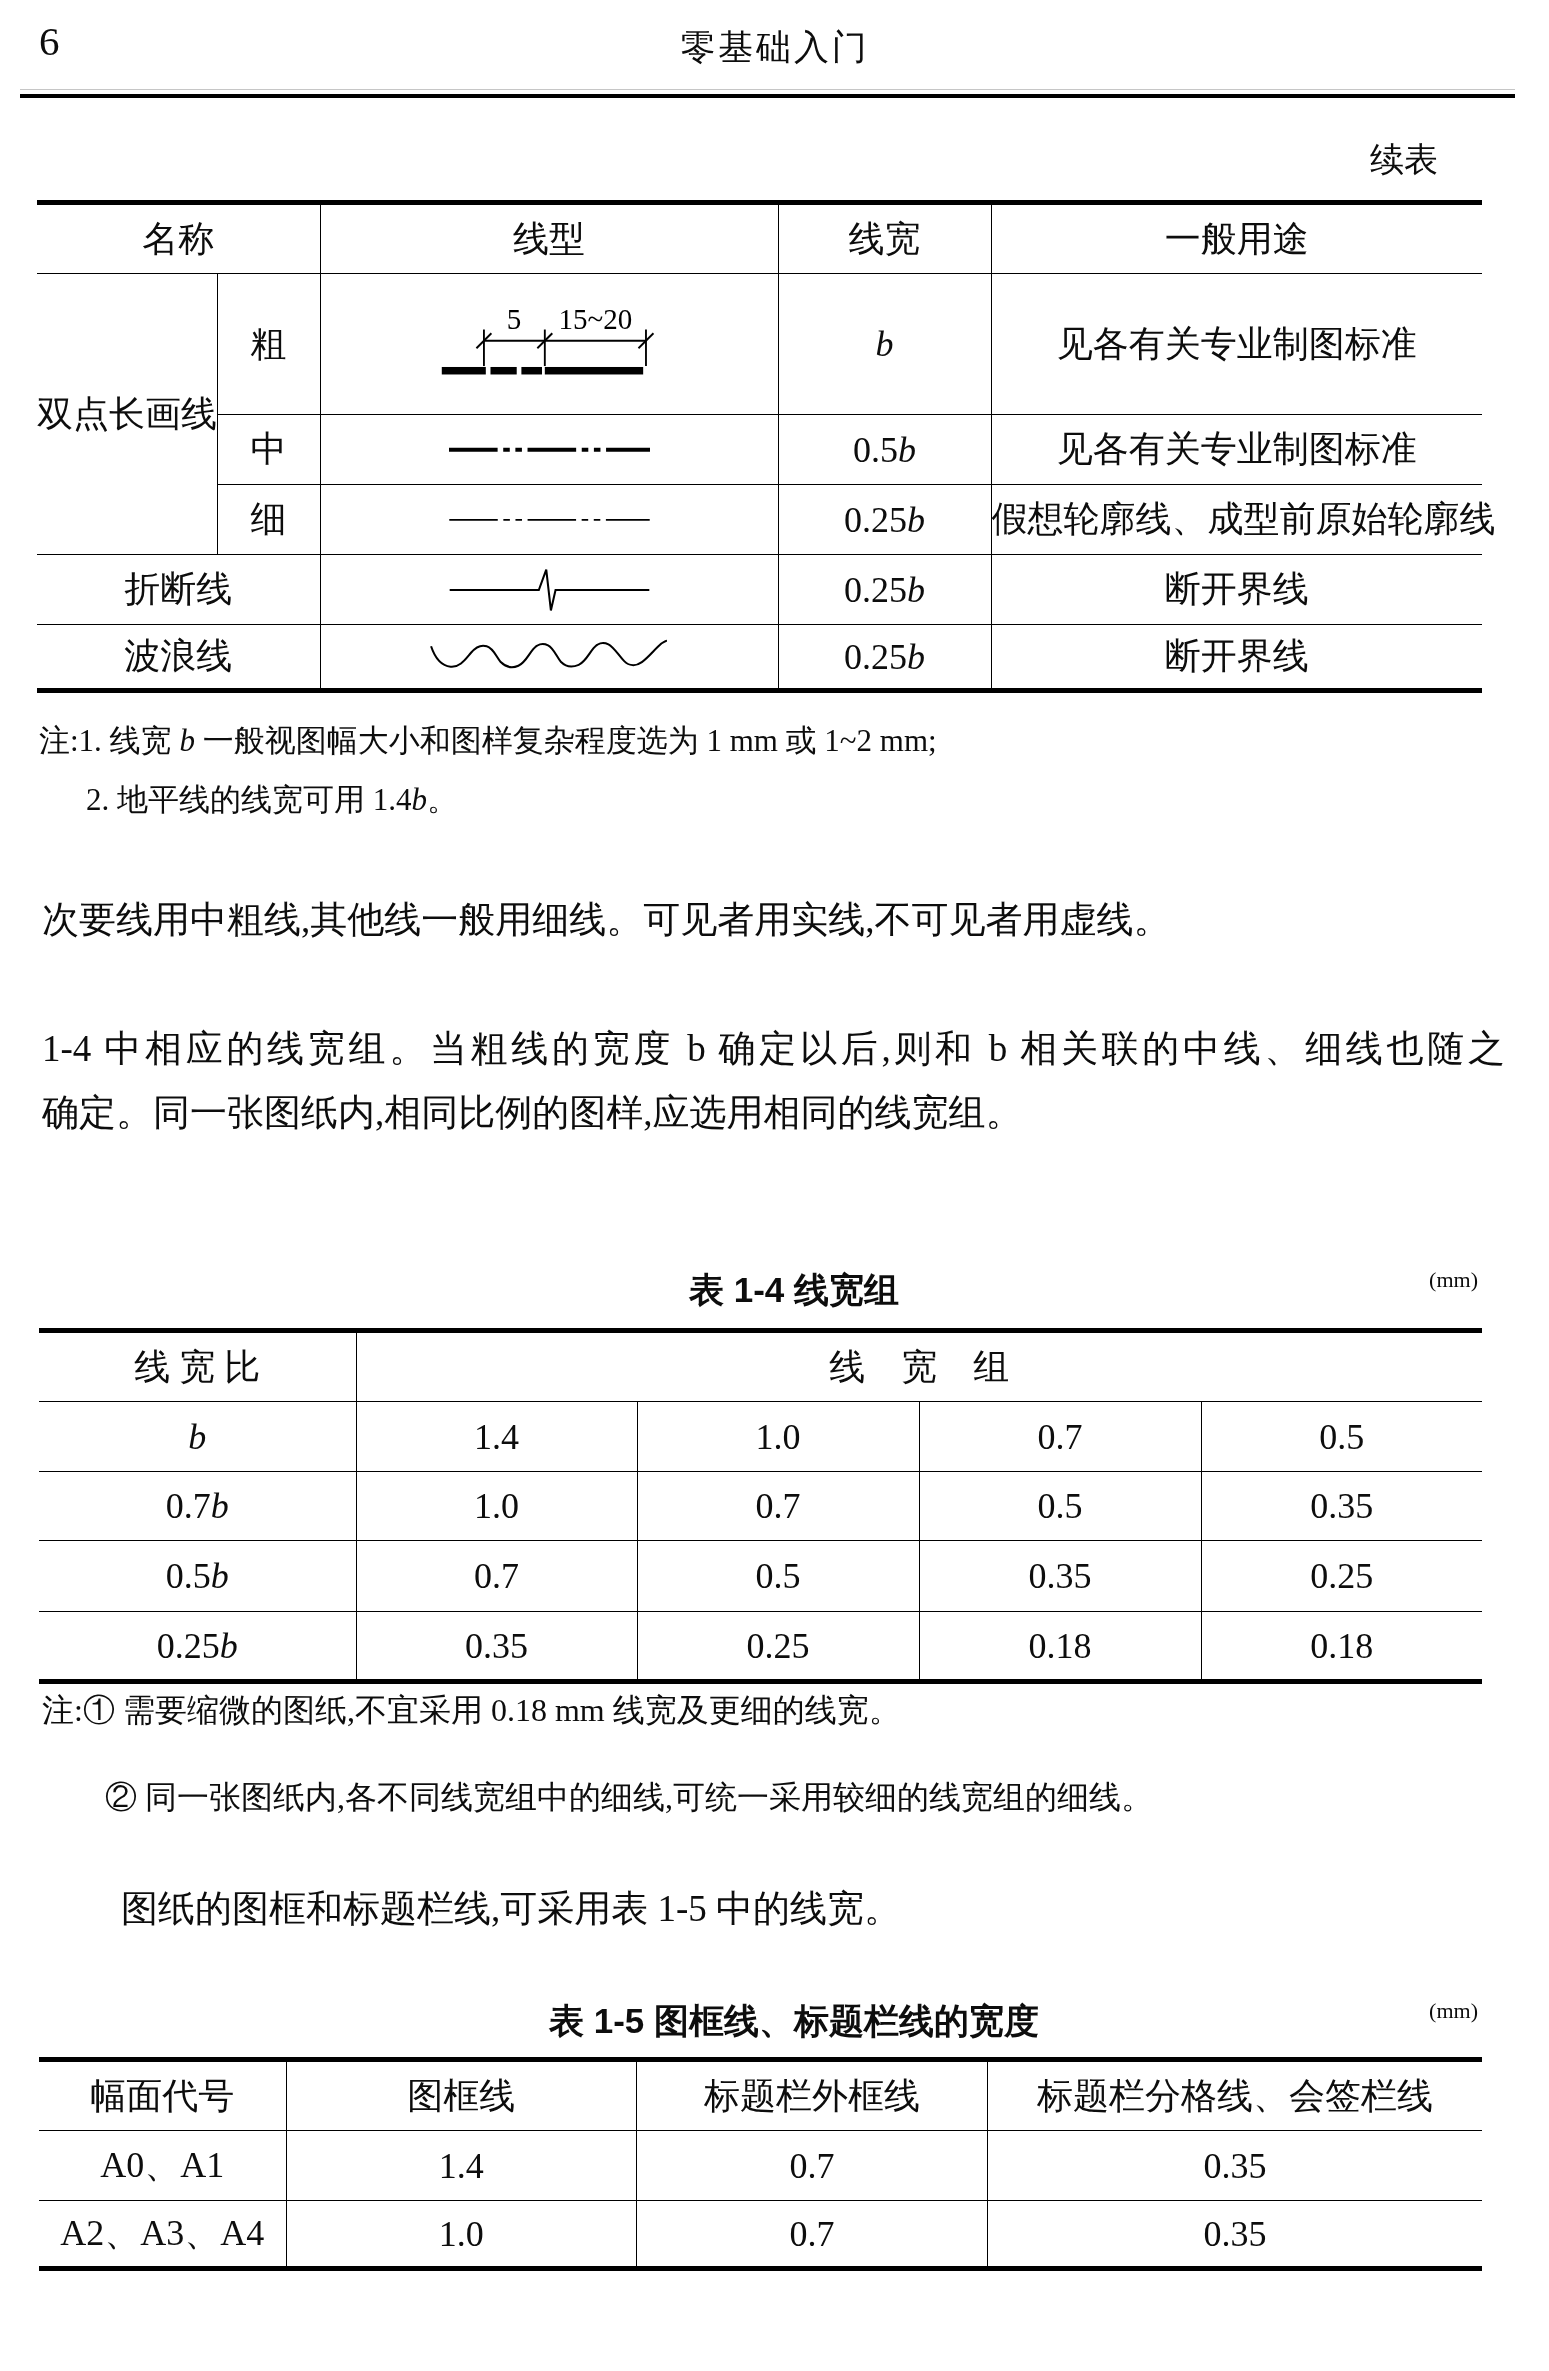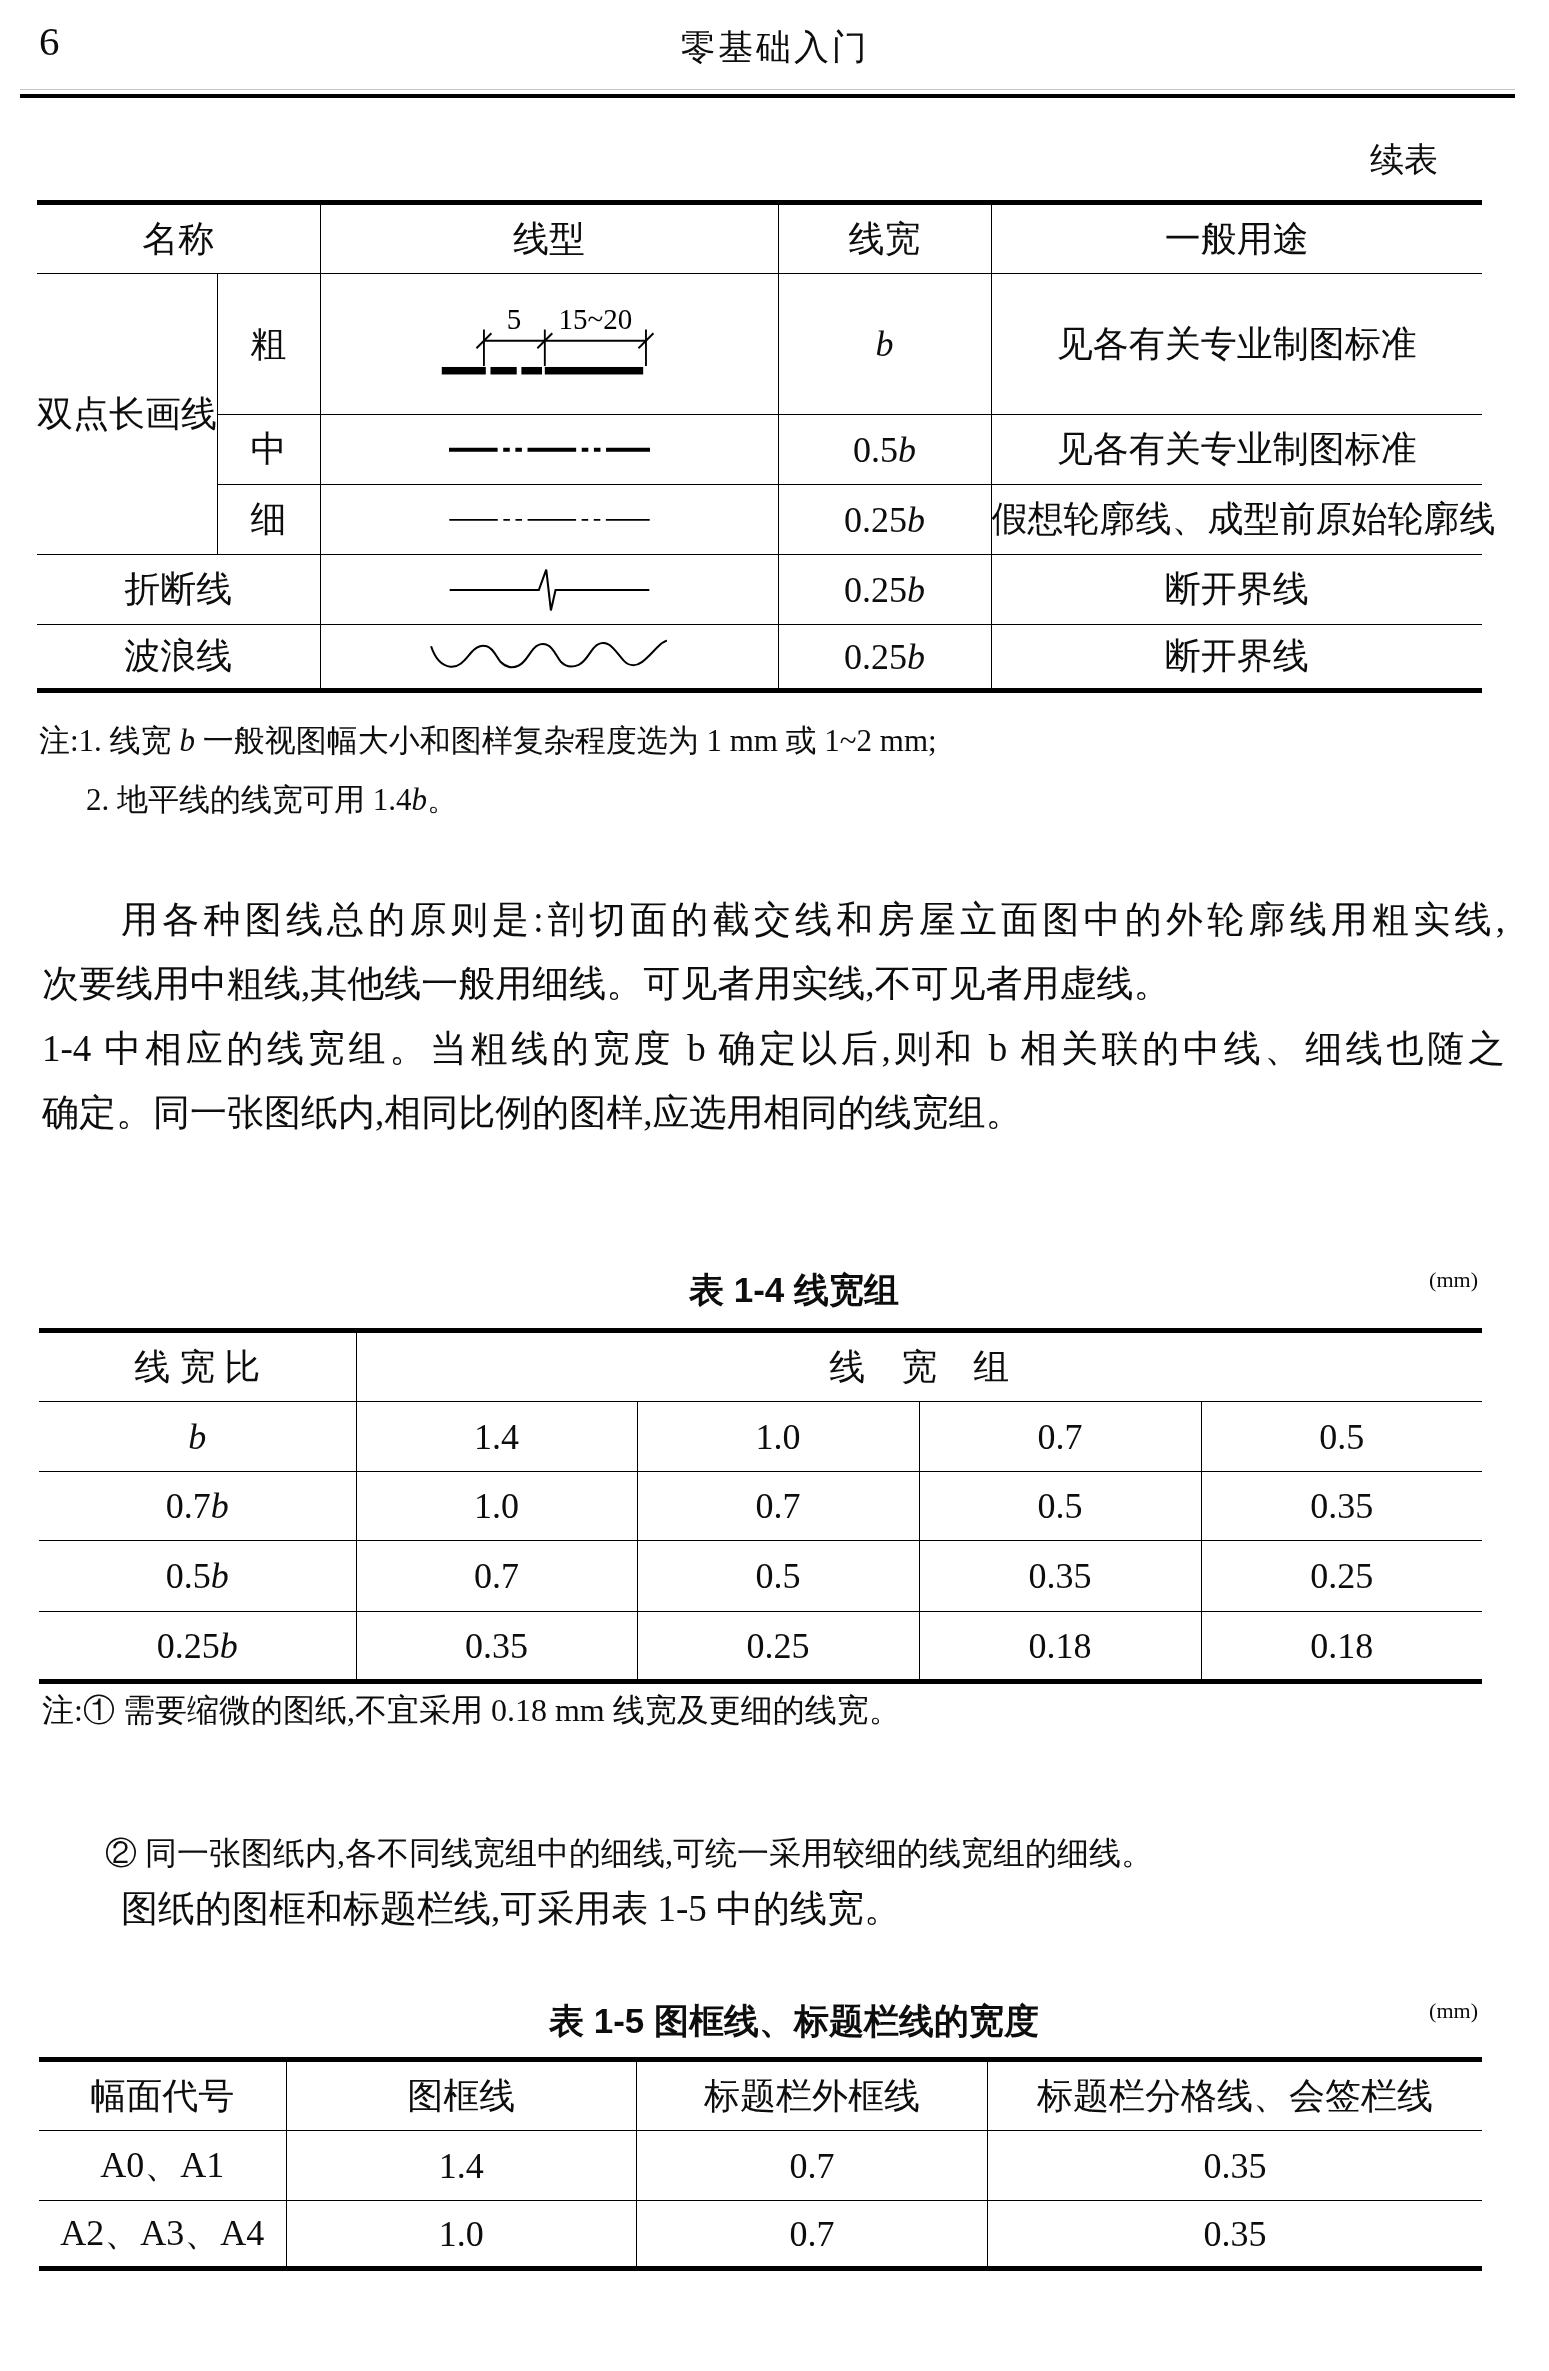--- a/index.html
+++ b/index.html
@@ -159,21 +159,20 @@
 </table>
 
 <div class="abs note" style="left:39px; top:720px;">
   <span>注:1. 线宽 </span><i>b</i><span> 一般视图幅大小和图样复杂程度选为 1 mm 或 1~2 mm;</span>
 </div>
 <div class="abs note" style="left:86px; top:779px;">
   <span>2. 地平线的线宽可用 1.4</span><i>b</i><span>。</span>
 </div>
 
 <div class="abs para" style="top:888px;">
-  <div class="pline jfull indent">用各种图线总的原则是:剖切面的截交线和房屋立面图中的外轮廓线用粗实线,</div>
   <div class="pline">次要线用中粗线,其他线一般用细线。可见者用实线,不可见者用虚线。</div>
 </div>
 
 <div class="abs para" style="top:1017px;">
   <div class="pline jfull">1-4 中相应的线宽组。当粗线的宽度 b 确定以后,则和 b 相关联的中线、细线也随之</div>
   <div class="pline">确定。同一张图纸内,相同比例的图样,应选用相同的线宽组。</div>
 </div>
 
 <div class="abs tbl-caption" style="top:1267px;">表 1-4  线宽组</div>
 <div class="abs tbl-unit" style="top:1267px;">(mm)</div>
@@ -216,21 +215,21 @@
       <td class="num"><span>0.25</span><i>b</i></td>
       <td class="num">0.35</td>
       <td class="num">0.25</td>
       <td class="num">0.18</td>
       <td class="num">0.18</td>
     </tr>
   </tbody>
 </table>
 
 <div class="abs note14" style="left:42px; top:1689px;">注:① 需要缩微的图纸,不宜采用 0.18 mm 线宽及更细的线宽。</div>
-<div class="abs note14" style="left:105px; top:1832px;">② 同一张图纸内,各不同线宽组中的细线,可统一采用较细的线宽组的细线。</div>
+<div class="abs note14" style="left:105px; top:1776px;">② 同一张图纸内,各不同线宽组中的细线,可统一采用较细的线宽组的细线。</div>
 
 <div class="abs para" style="top:1877px;">
   <div class="pline indent">图纸的图框和标题栏线,可采用表 1-5 中的线宽。</div>
 </div>
 
 <div class="abs tbl-caption" style="top:1998px;">表 1-5  图框线、标题栏线的宽度</div>
 <div class="abs tbl-unit" style="top:1998px;">(mm)</div>
 
 <table class="tbl abs" style="left:39px; top:2057px; width:1443px;">
   <colgroup>

